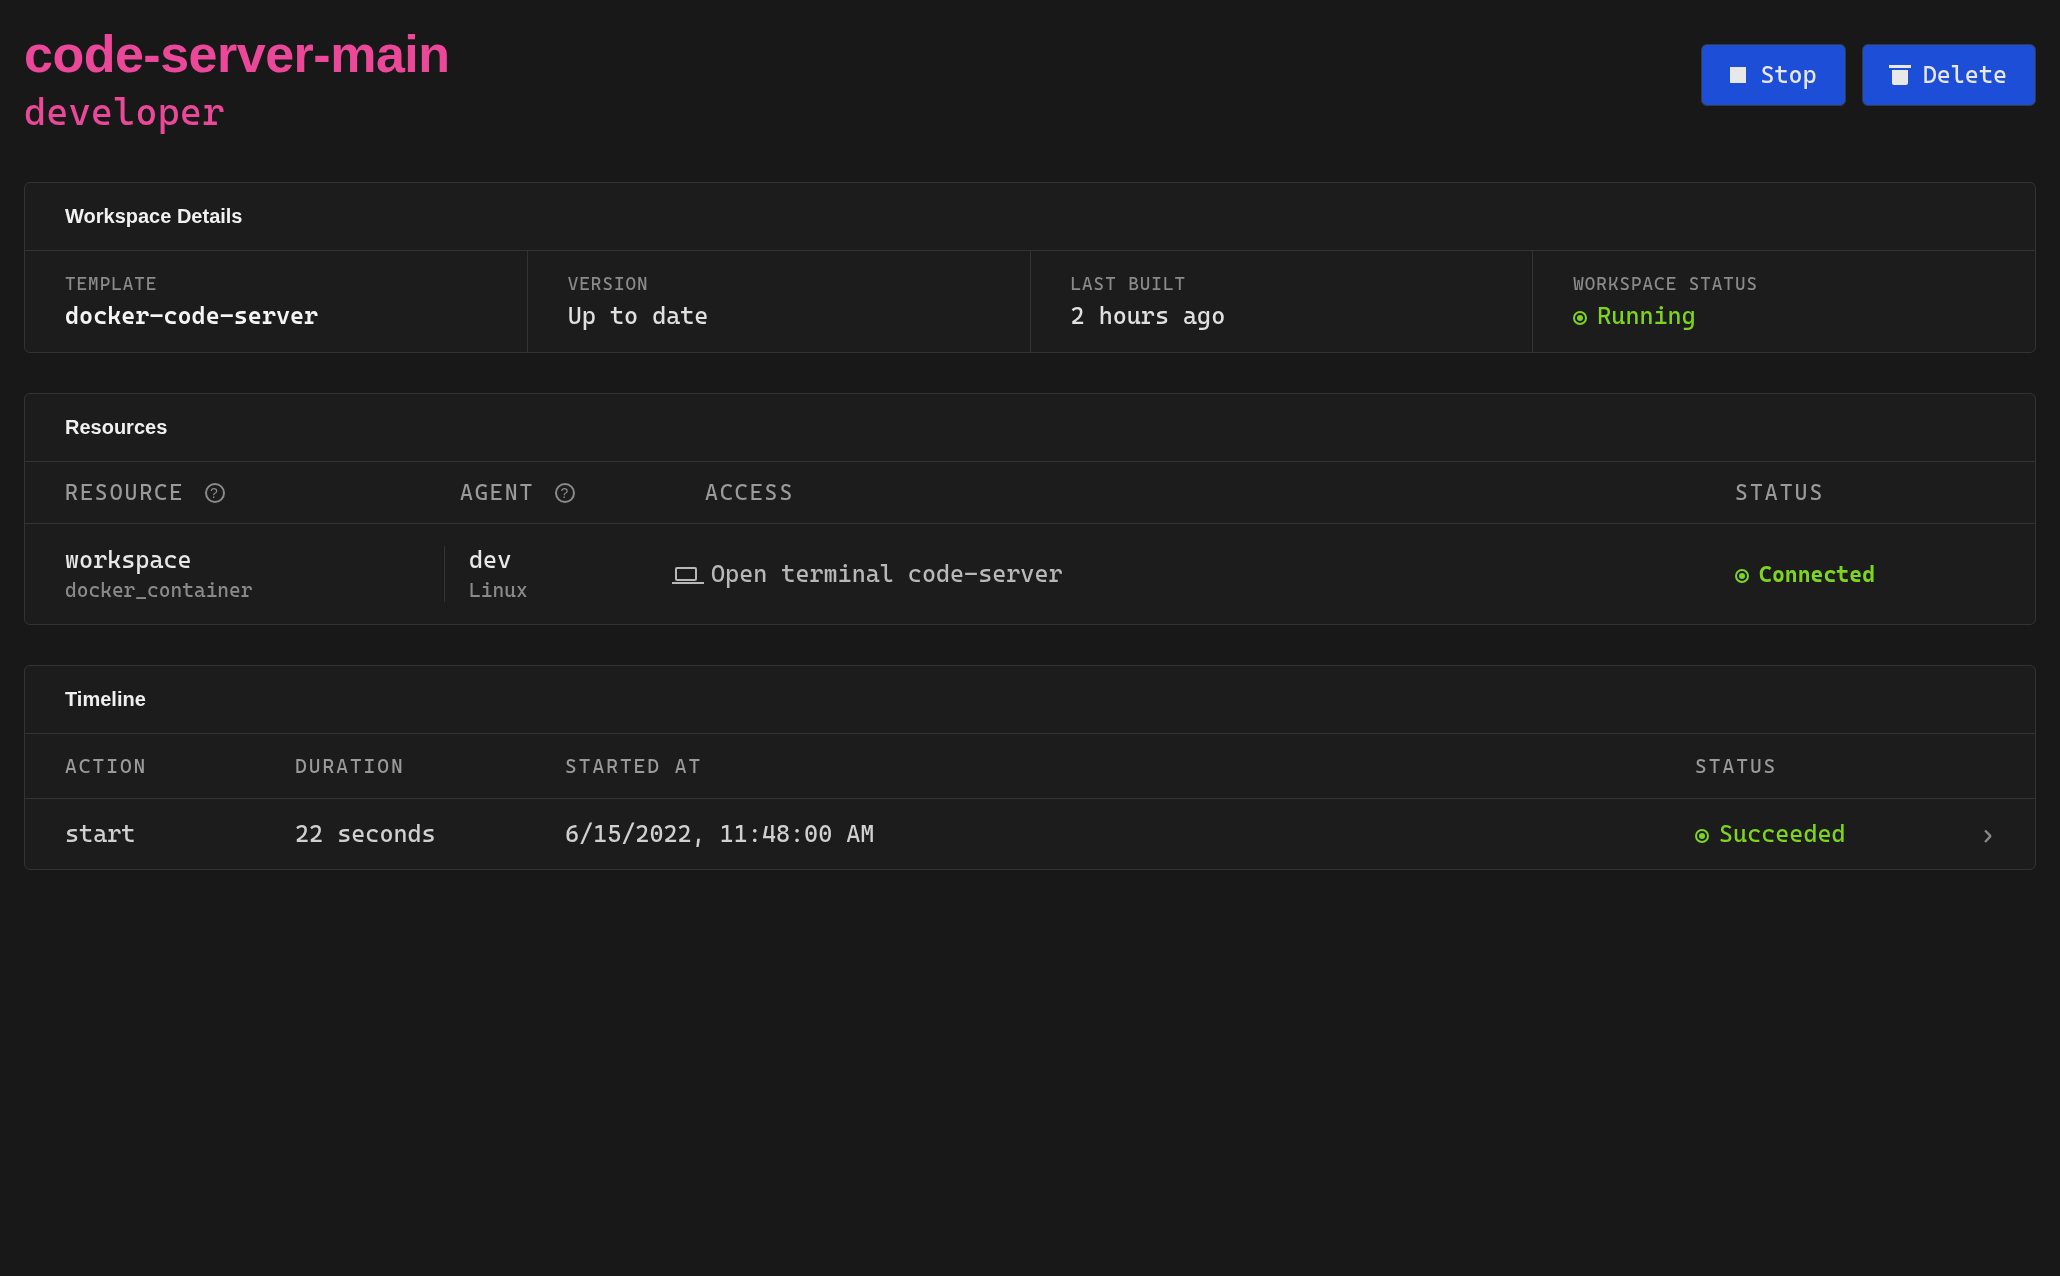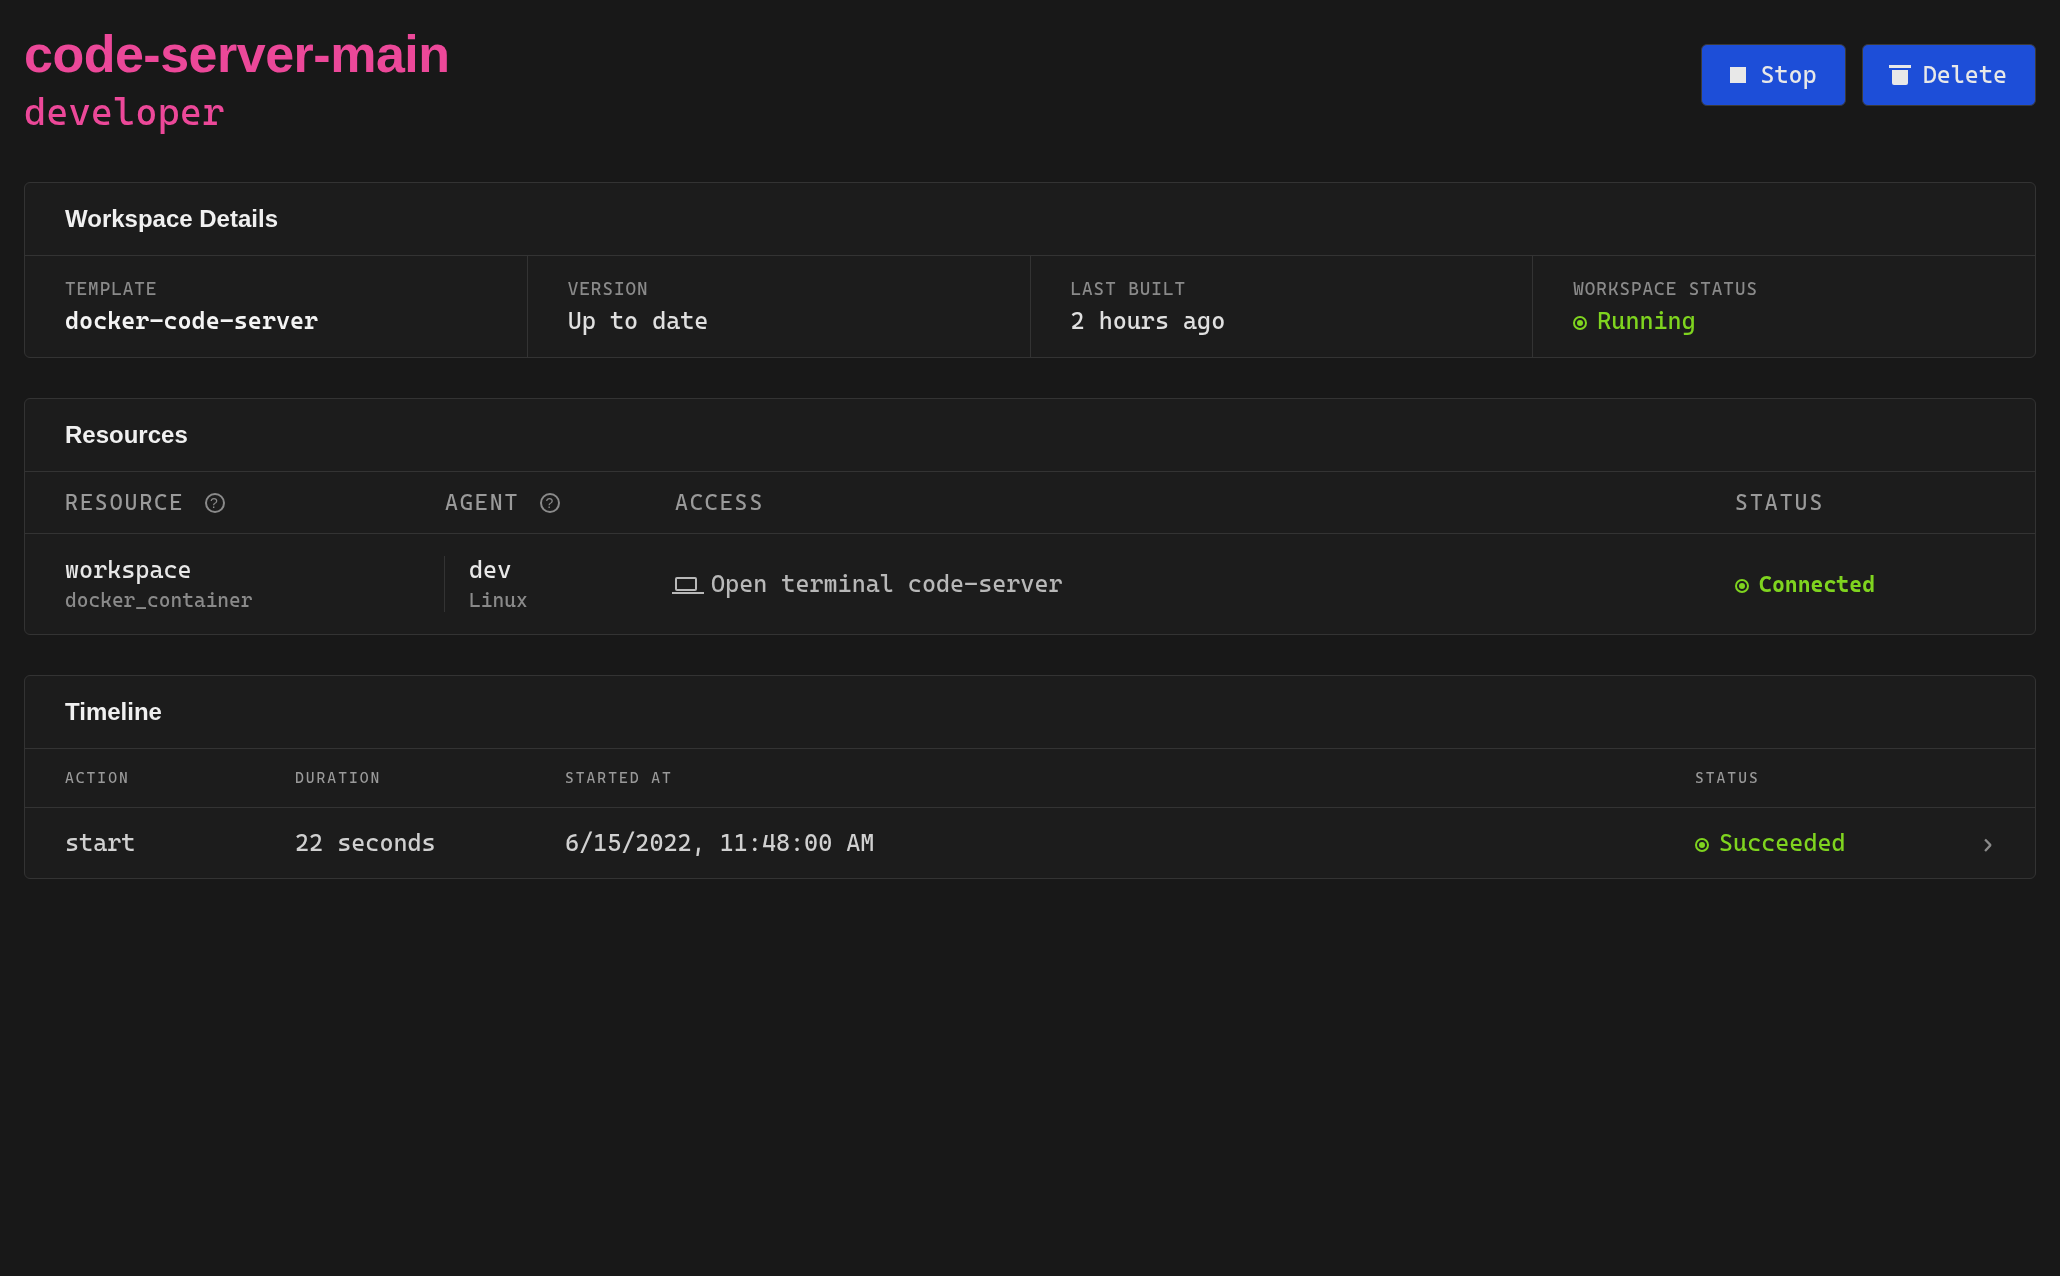--- a/index.html
+++ b/index.html
@@ -74,21 +74,21 @@
 
   .card {
     border: 1px solid #333;
     border-radius: 6px;
     margin-bottom: 40px;
     background: #1c1c1c;
     overflow: hidden;
   }
   .card-title {
     padding: 22px 40px;
-    font-size: 24px;
+    font-size: 20px;
     font-weight: 600;
     color: #f0f0f0;
     font-family: -apple-system, BlinkMacSystemFont, "Segoe UI", sans-serif;
     border-bottom: 1px solid #333;
   }
 
   .details-grid {
     display: flex;
   }
   .detail-cell {
@@ -127,20 +127,21 @@
     border-radius: 50%;
   }
 
   .table-head {
     display: flex;
     padding: 18px 40px;
     border-bottom: 1px solid #333;
     color: #9a9a9a;
     font-size: 22px;
     letter-spacing: 2px;
+    gap: 15px;
   }
   .col-resource { flex: 0 0 380px; }
   .col-agent    { flex: 0 0 230px; }
   .col-access   { flex: 1; }
   .col-status   { flex: 0 0 260px; }
   .col-chevron  { flex: 0 0 40px; text-align: right; }
 
   .help-circle {
     display: inline-flex;
     width: 20px; height: 20px;
@@ -191,21 +192,21 @@
     width: 32px; height: 2px;
     background: #b8b8b8;
   }
 
   
   .tl-head, .tl-row {
     display: flex;
     padding: 20px 40px;
     align-items: center;
   }
-  .tl-head { border-bottom: 1px solid #333; color: #9a9a9a; letter-spacing: 2px; font-size: 15px;}
+  .tl-head { border-bottom: 1px solid #333; color: #9a9a9a; letter-spacing: 2px; font-size: 20px;}
   .tl-row { font-size: 24px; color: #d0d0d0; cursor: pointer; }
   .tcol-action  { flex: 0 0 230px; }
   .tcol-dur     { flex: 0 0 270px; }
   .tcol-start   { flex: 1; }
   .tcol-status  { flex: 0 0 260px; }
   .chevron {
     color: #8a8a8a;
     font-size: 26px;
   }
 </style>

